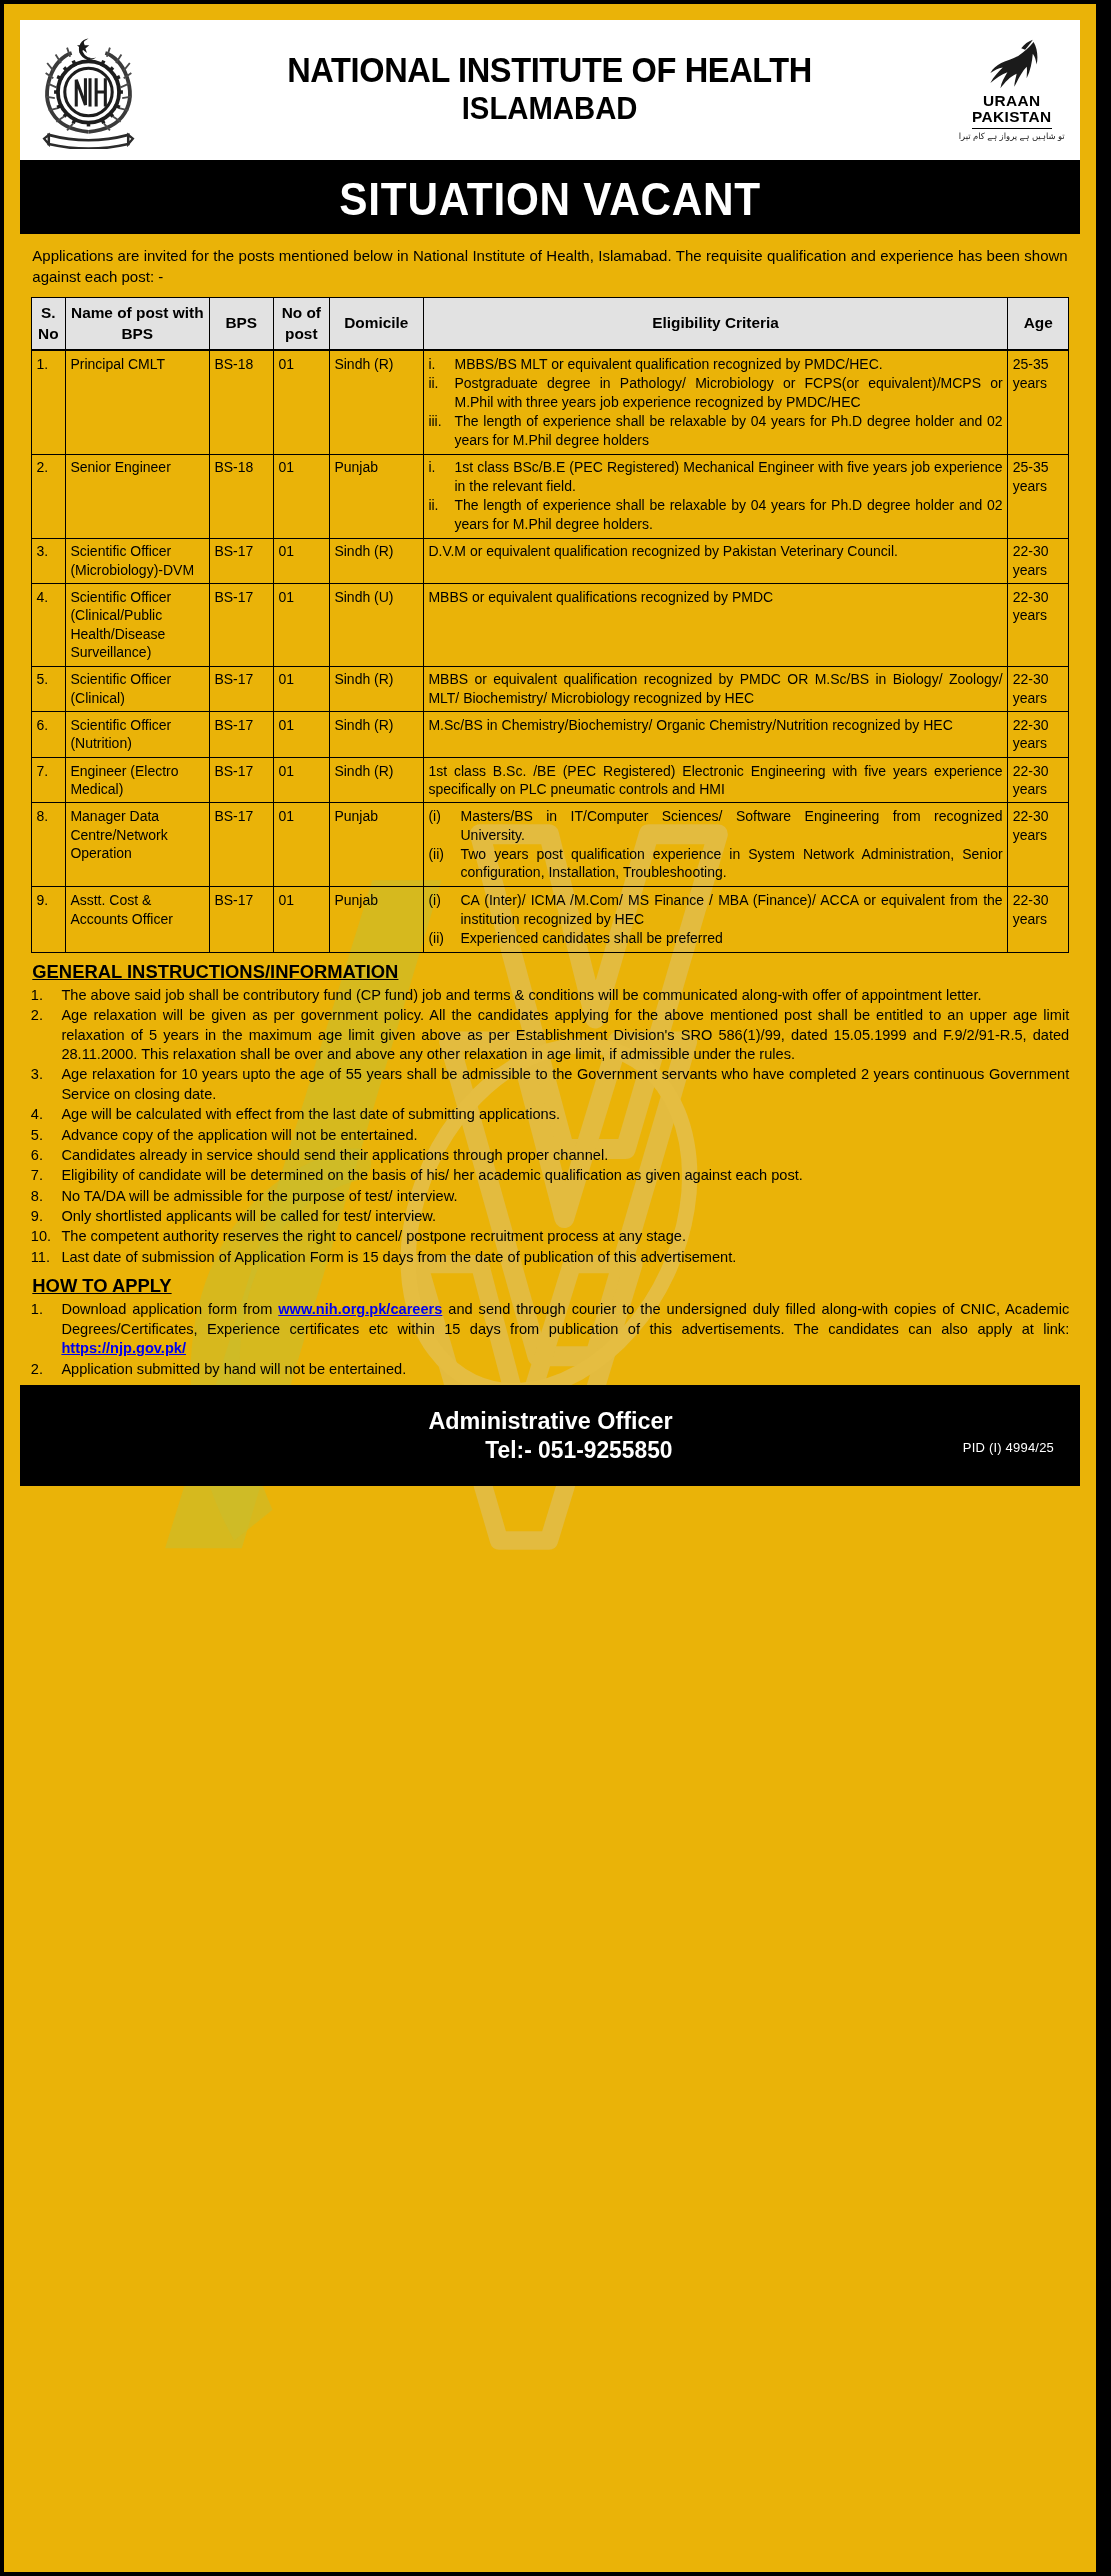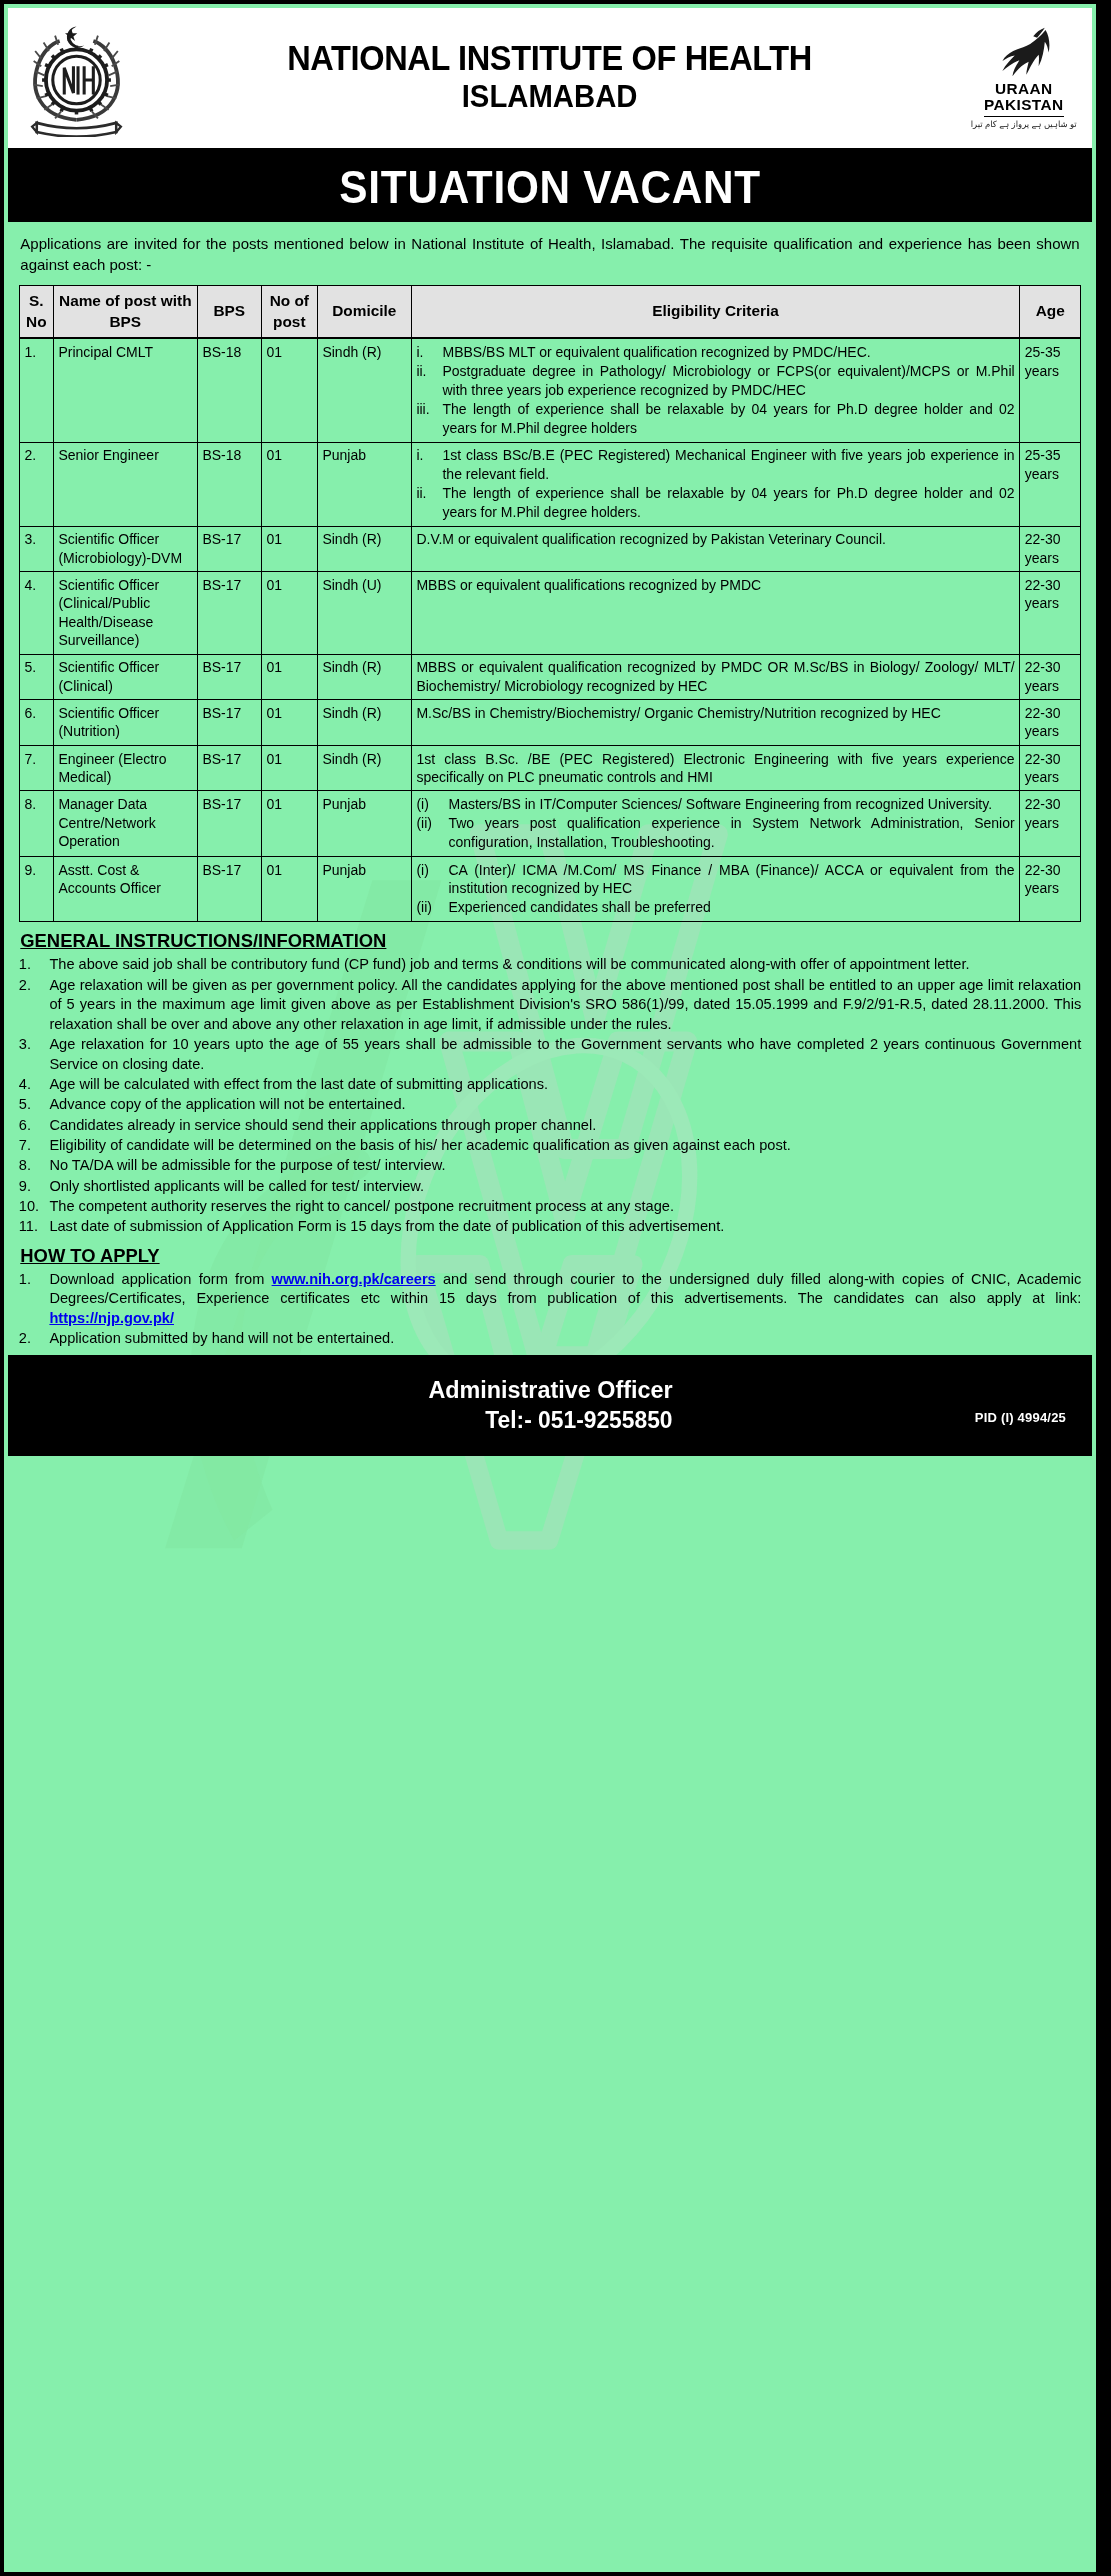--- a/index.html
+++ b/index.html
@@ -7,23 +7,23 @@
   body {
     width:1112px; height:2576px;
     background:#000;
     font-family:"Liberation Sans", sans-serif;
     color:#000;
     overflow:hidden;
   }
   .poster {
     position:relative;
     width:1100px; height:2576px;
-    background:#86efac;
+    background:#eab308;
     border:4.6px solid #000;
-    padding:4px;
+    padding:16px;
     overflow:hidden;
   }
 
   
   .watermark {
     position:absolute;
     left:115px; top:784px;
     width:691px; height:768px;
     pointer-events:none;
     z-index:5;
@@ -147,21 +147,21 @@
     background:#000; color:#fff;
     height:101px;
     margin-top:6.1px;
     display:flex; align-items:center; justify-content:center;
   }
   .footer .center { text-align:right; }
   .footer .f1 { font-size:24.6px; font-weight:bold; line-height:1.2; transform:scaleX(0.95); }
   .footer .f2 { font-size:24px; font-weight:bold; line-height:1.25; transform:scaleX(0.95); }
   .footer .pid {
     position:absolute; right:26px; bottom:31px;
-    font-size:13px; font-weight:bold; letter-spacing:0.2px;margin-top:22px;
+    font-size:13px; font-weight:normal; letter-spacing:0.2px;margin-top:22px;
   }
 </style>
 </head>
 <body>
 
 <div class="poster">
 
   <svg class="watermark" viewBox="0 0 900 1000" aria-hidden="true">
     <g opacity="0.5">
       <path d="M60 990 L330 120 L420 120 L160 990 Z" fill="#79d389" opacity="0.65"></path>

